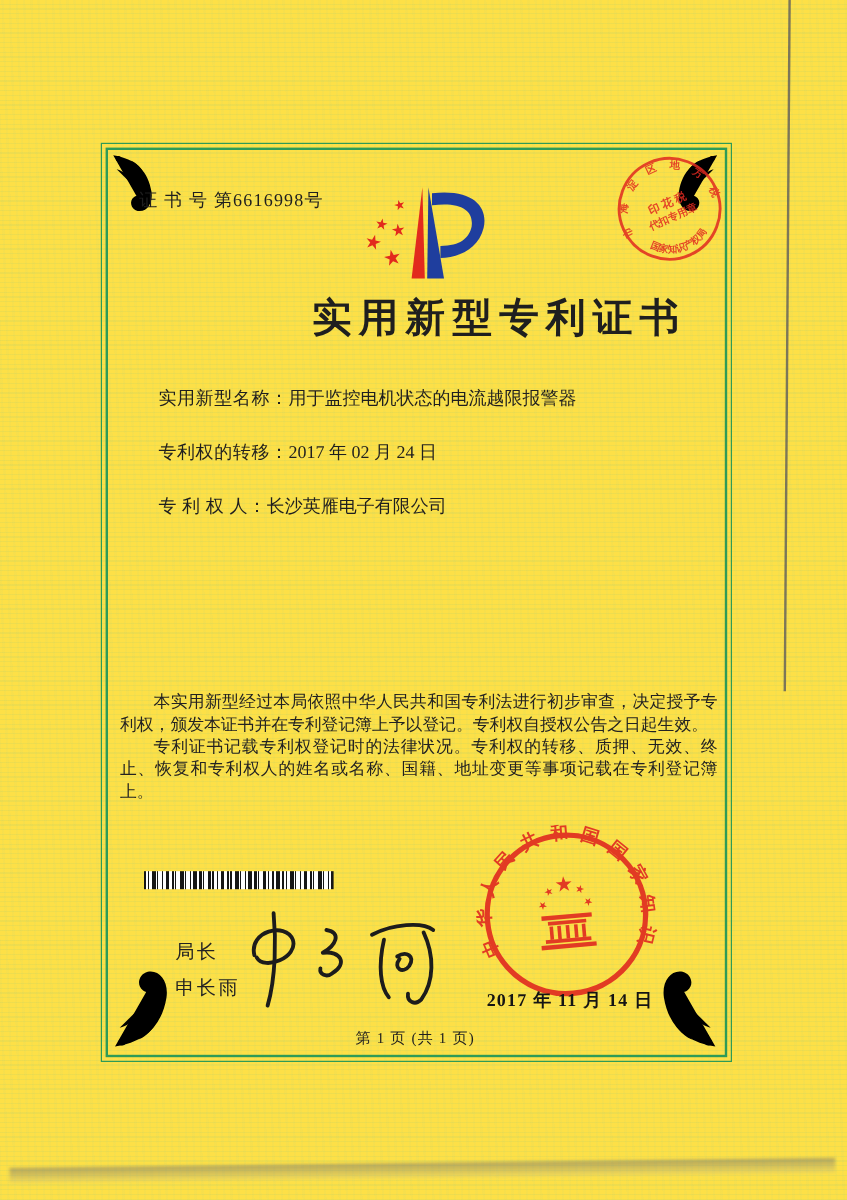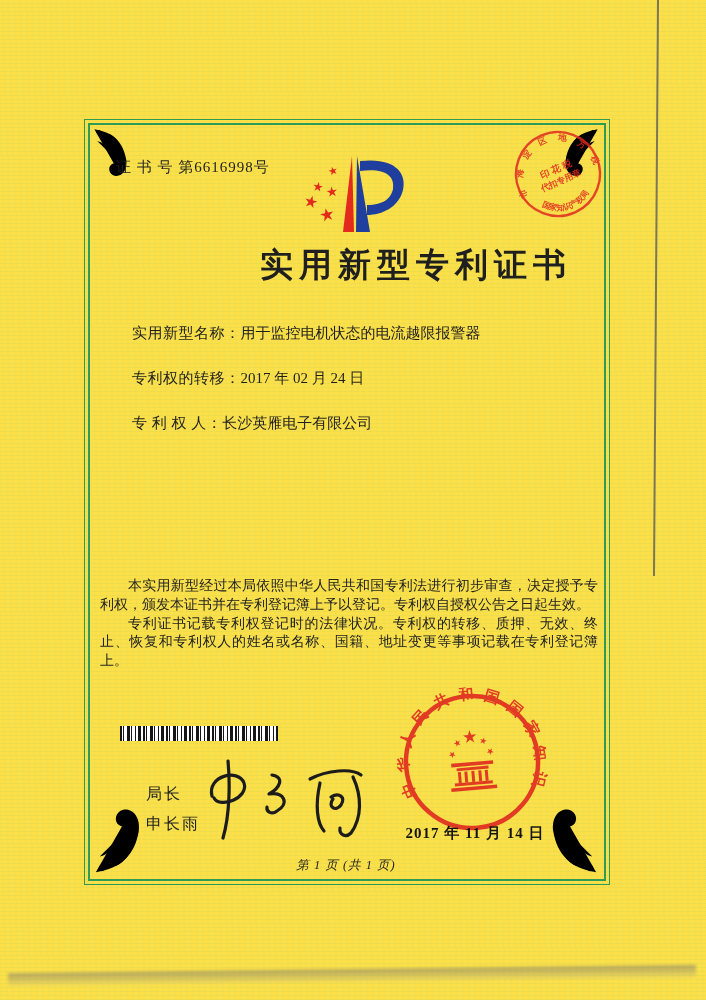--- a/index.html
+++ b/index.html
@@ -51,21 +51,21 @@
   .signer div{font-size:16px;line-height:30px;letter-spacing:2px;color:#222;}
   .signature{position:absolute;left:192px;top:748px;z-index:3;}
   .signature path{fill:none;stroke:#1c1c1c;stroke-width:3.2;stroke-linecap:round;stroke-linejoin:round;}
   
   .seal{position:absolute;left:397px;top:687px;z-index:4;transform:rotate(-5deg);opacity:.9;}
   .seal-date{position:absolute;left:400px;top:824px;width:150px;text-align:center;z-index:5;
     font-size:15px;font-weight:700;letter-spacing:1px;color:#141414;}
   
   .tax-stamp{position:absolute;left:512px;top:128px;z-index:3;transform:rotate(-24deg);opacity:.85;}
   
-  .footer{position:absolute;left:84px;top:857px;width:524px;text-align:center;font-size:12.5px;z-index:2;letter-spacing:1px;font-style:italic;}
+  .footer{position:absolute;left:84px;top:857px;width:524px;text-align:center;font-size:12.5px;z-index:2;letter-spacing:1px;}
 </style>
 </head>
 <body>
 
 <div class="stage">
 
   <div class="edge-right"></div>
   <div class="shadow-bottom"></div>
 
   <svg width="0" height="0" style="position:absolute">

